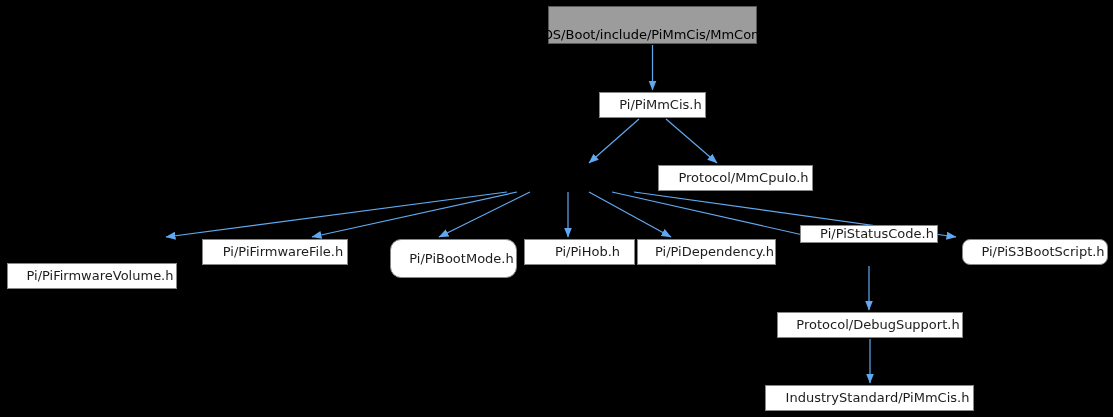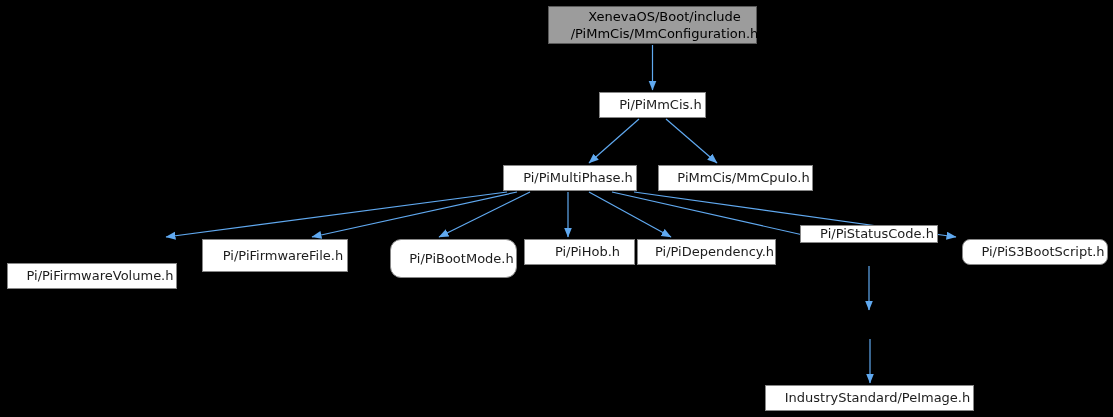--- a/index.html
+++ b/index.html
@@ -36,22 +36,22 @@
     align-items: center;
     justify-content: center;
     white-space: nowrap;
     cursor: pointer;
     padding-left: 16px;
   }
   .node.root {
     background: var(--root-fill);
     border-color: var(--root-border);
     color: var(--root-text);
-    flex-direction: column;
-    align-items: center;
+    flex-direction: row;
+    align-items: flex-end;
     justify-content: center;
     padding-left: 24px;
     line-height: 17px;
     cursor: default;
   }
 </style>
 </head>
 <body>
 
 <div class="stage">
@@ -76,34 +76,34 @@
     <line class="edge" x1="870" y1="339" x2="870" y2="383" marker-end="url(#arrow)"></line>
   </svg>
 
   <div class="node root" style="left:548px; top:6px; width:209px; height:38px;">
     <span>XenevaOS/Boot/include</span>
     <span>/PiMmCis/MmConfiguration.h</span>
   </div>
 
   <div class="node" style="left:599px; top:92px; width:107px; height:26px;">Pi/PiMmCis.h</div>
 
-  <div class="node" style="left:503px; top:165px; width:134px; height:26px;">Pi/PiMultiPhase.h</div>
 
-  <div class="node" style="left:658px; top:165px; width:155px; height:26px;">PiMmCis/MmCpuIo.h</div>
+  <div class="node" style="left:658px; top:165px; width:155px; height:26px;">Protocol/MmCpuIo.h</div>
 
   <div class="node" style="left:7px; top:239px; width:170px; height:26px;margin-top:24px;">Pi/PiFirmwareVolume.h</div>
 
-  <div class="node" style="left:202px; top:239px; width:146px; height:33px;">Pi/PiFirmwareFile.h</div>
+  <div class="node" style="left:202px; top:239px; width:146px; height:26px;">Pi/PiFirmwareFile.h</div>
 
   <div class="node" style="left:390px; top:239px; width:127px; height:39px;border-radius:11px;">Pi/PiBootMode.h</div>
 
   <div class="node" style="left:524px; top:239px; width:111px; height:26px;">Pi/PiHob.h</div>
 
   <div class="node" style="left:637px; top:239px; width:139px; height:26px;text-align:center;">Pi/PiDependency.h</div>
 
   <div class="node" style="left:800px; top:225px; width:138px; height:18px;">Pi/PiStatusCode.h</div>
 
   <div class="node" style="left:962px; top:239px; width:146px; height:26px;border-radius:8px;">Pi/PiS3BootScript.h</div>
 
+  <div class="node" style="left:777px; top:312px; width:186px; height:26px;">Protocol/DebugSupport.h</div>
 
-  <div class="node" style="left:765px; top:385px; width:209px; height:26px;">IndustryStandard/PeImage.h</div>
+  <div class="node" style="left:765px; top:385px; width:209px; height:26px;">IndustryStandard/PiMmCis.h</div>
 
 </div>
 
 </body></html>

